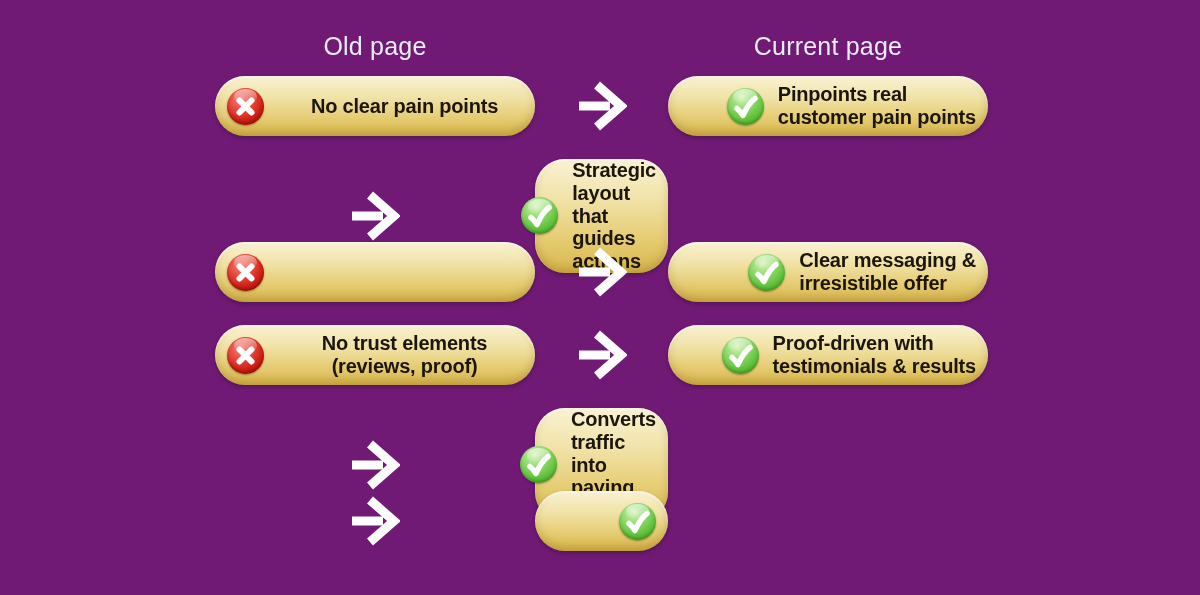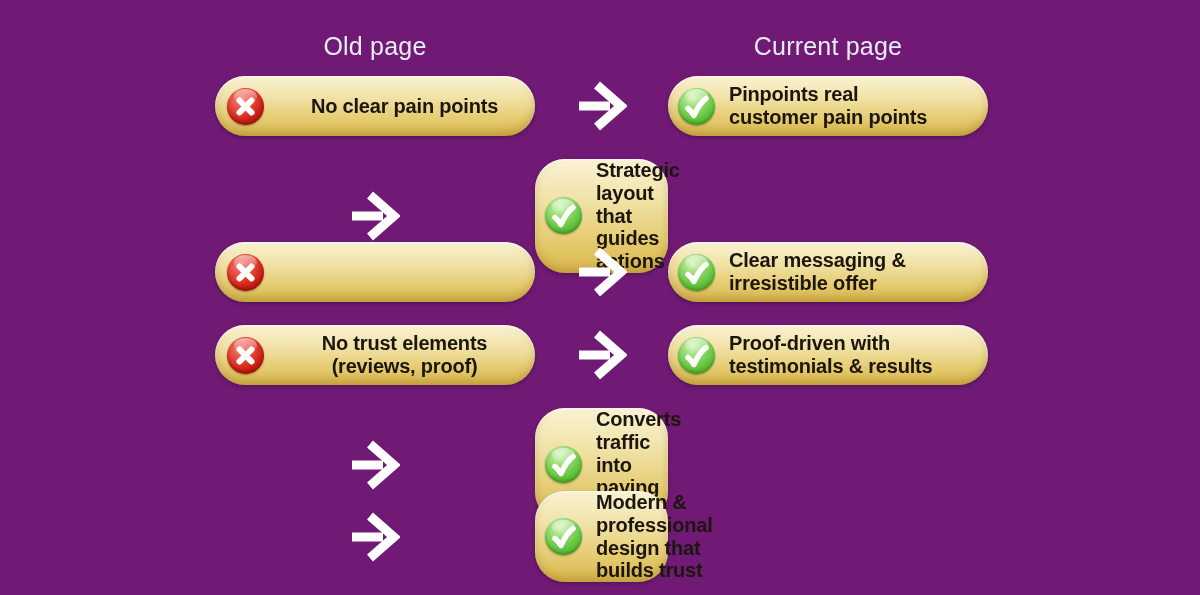--- a/index.html
+++ b/index.html
@@ -40,21 +40,21 @@
     border-radius:30px;
     display:flex;
     align-items:center;
     background:linear-gradient(180deg,#faf3d4 0%,#f0e1a4 38%,#e5cb70 72%,#d8b64b 100%);
     box-shadow: inset 0 2px 2px rgba(255,255,255,0.55),
                 inset 0 -4px 8px rgba(120,85,10,0.28),
                 0 2px 4px rgba(0,0,0,0.25);
   }
   .pill.old { padding:0 18px 0 12px;gap:28px; }
   .pill.old .txt { flex:1; text-align:center; }
-  .pill.current { padding:0 12px 0 10px; }
+  .pill.current { padding:0 12px 0 10px;justify-content:flex-end; }
   .pill.current .txt { margin-left:14px; text-align:left; }
 
   .txt {
     font-size:20px;
     font-weight:700;
     color:#1c160e;
     line-height:1.14;
     white-space:pre-line;
     letter-spacing:-0.2px;
   }
@@ -220,19 +220,17 @@
             <path d="M2 28 H33" stroke="#ffffff" stroke-width="9"></path>
             <path d="M20 7 L44 28 L20 49" fill="none" stroke="#ffffff" stroke-width="9"></path>
           </svg>
       </div>
       <div class="pill current">
         <span class="icon icon-check">
           <svg viewBox="0 0 37 37">
               <path d="M10 20.5 C13 23 14.5 25 16 27.5 C19.5 19.5 23 14 28 10.5" fill="none" stroke="#ffffff" stroke-width="5.5" stroke-linecap="round" stroke-linejoin="round"></path>
             </svg>
         </span>
-        <span class="txt">Modern &amp; professional
-design that builds trust</span>
       </div>
     </div>
 
   </div>
 </div>
 
 </body></html>

